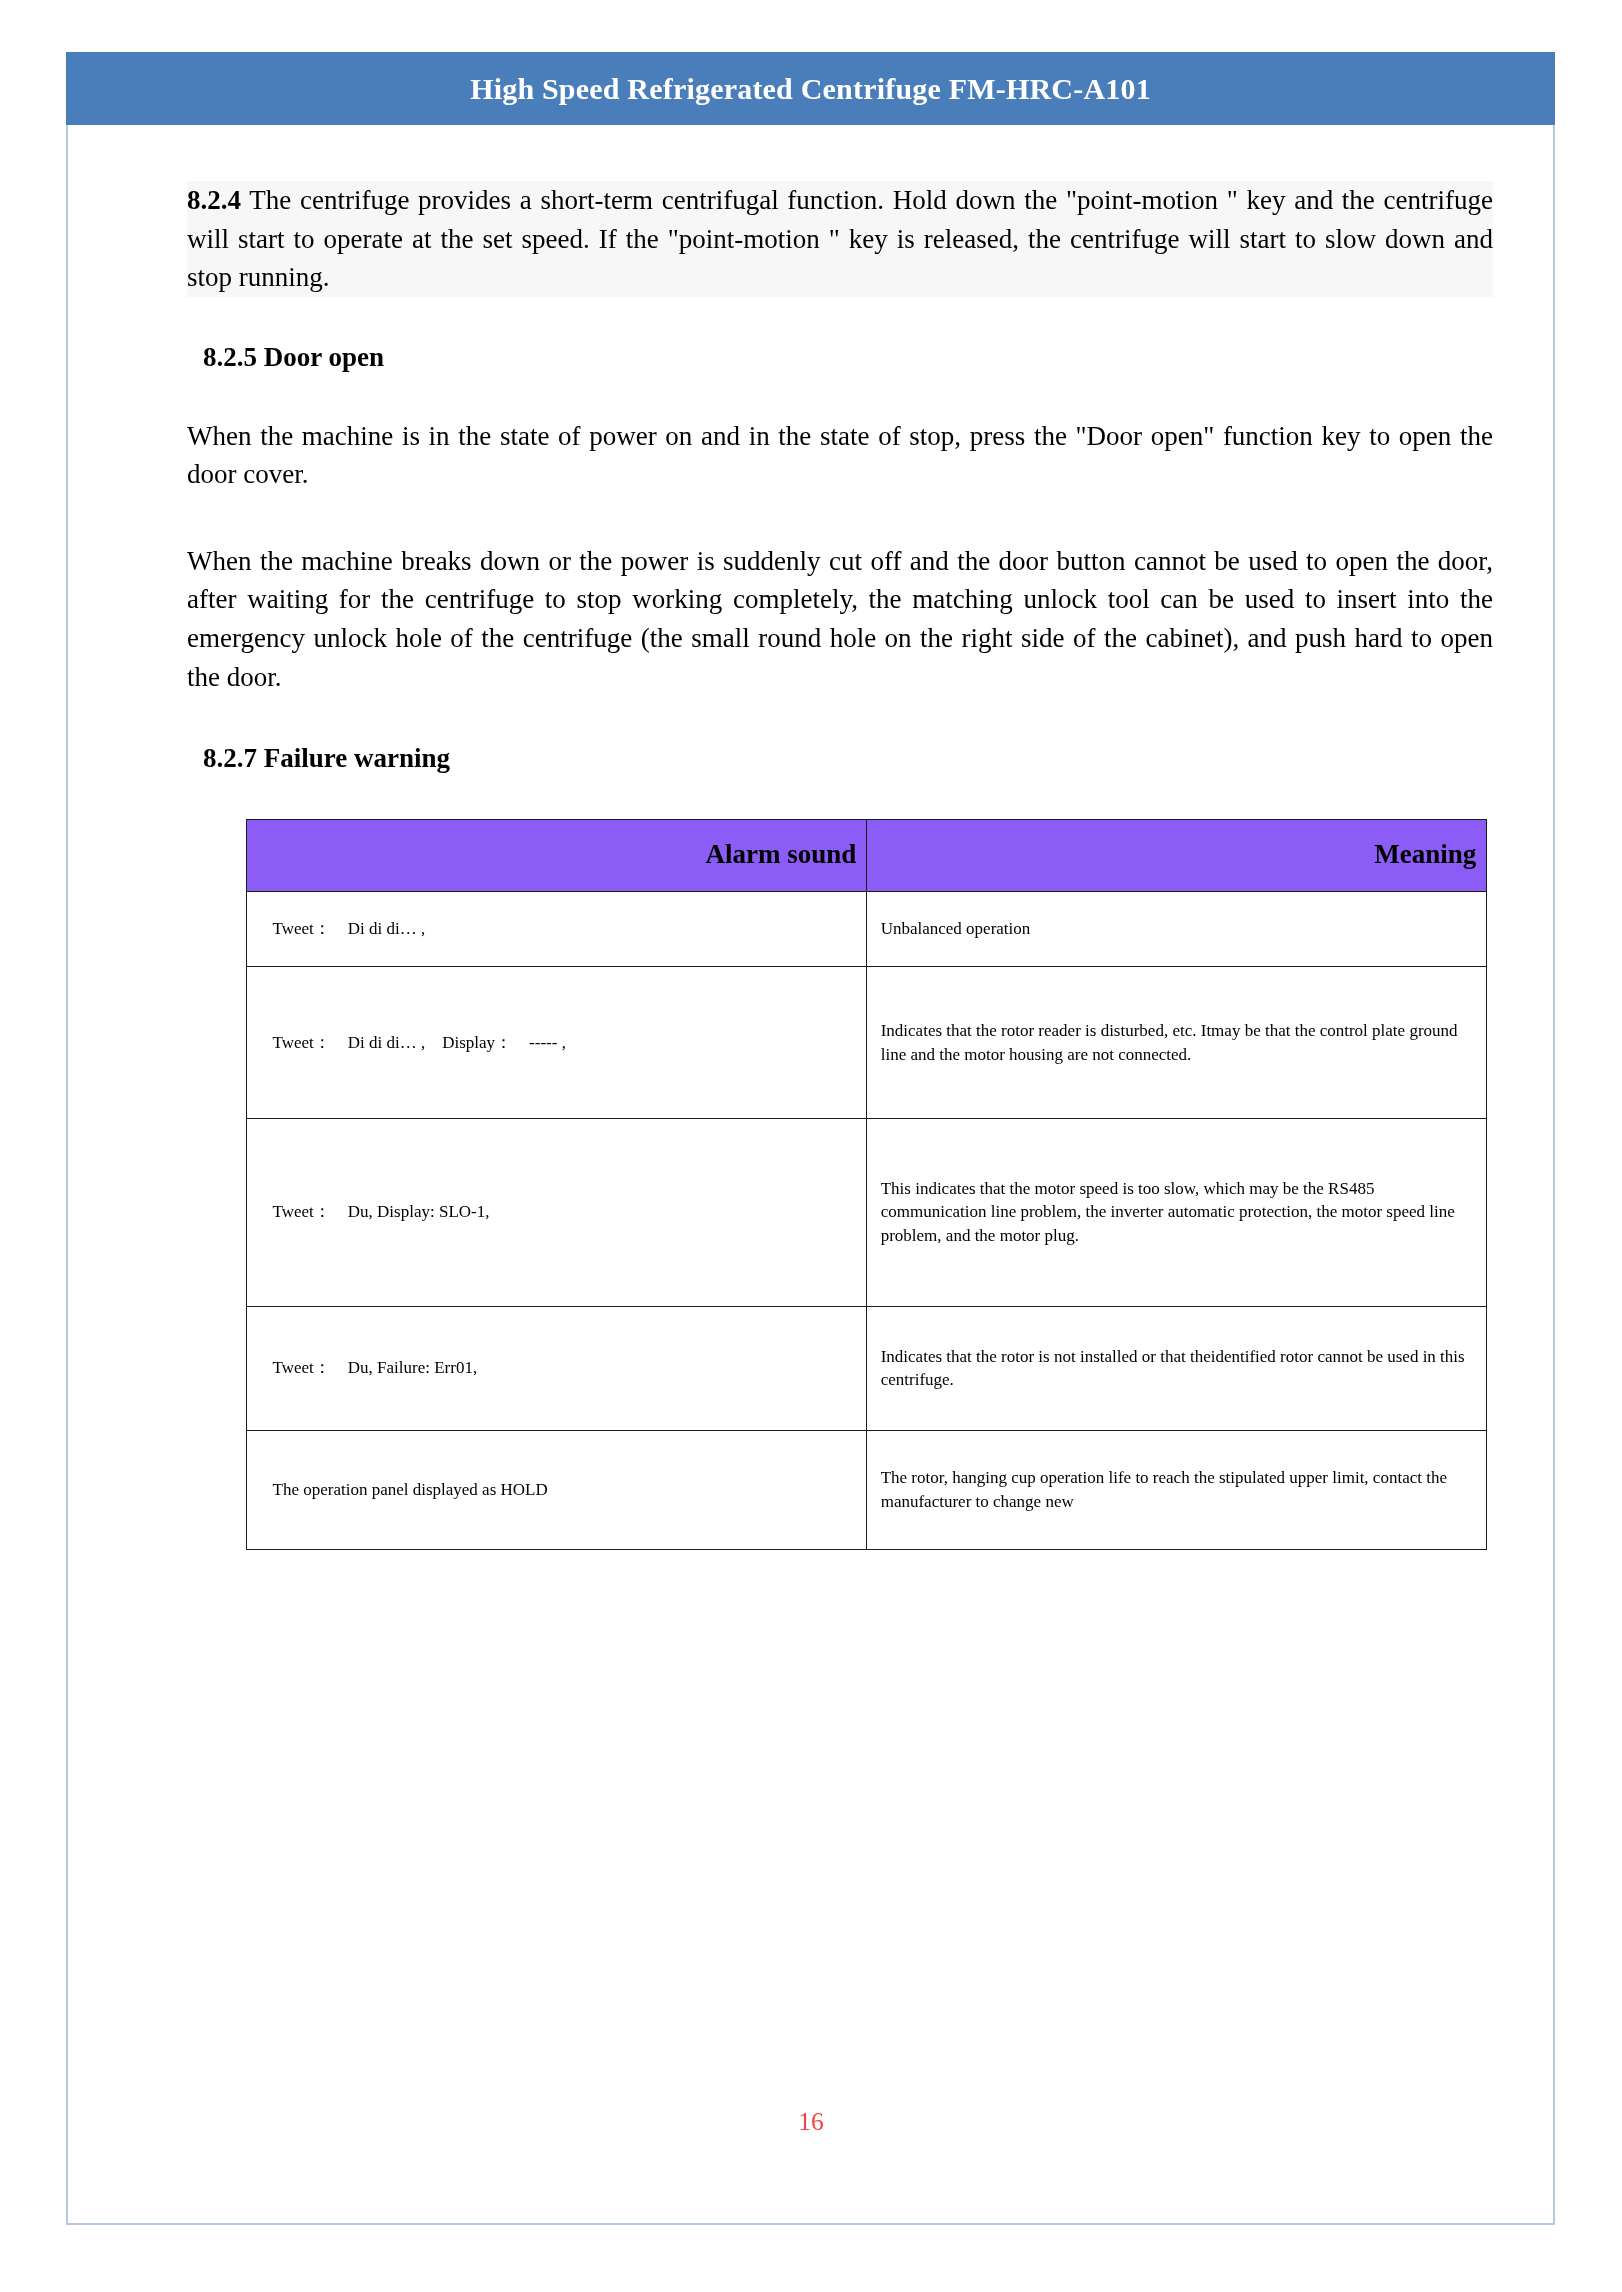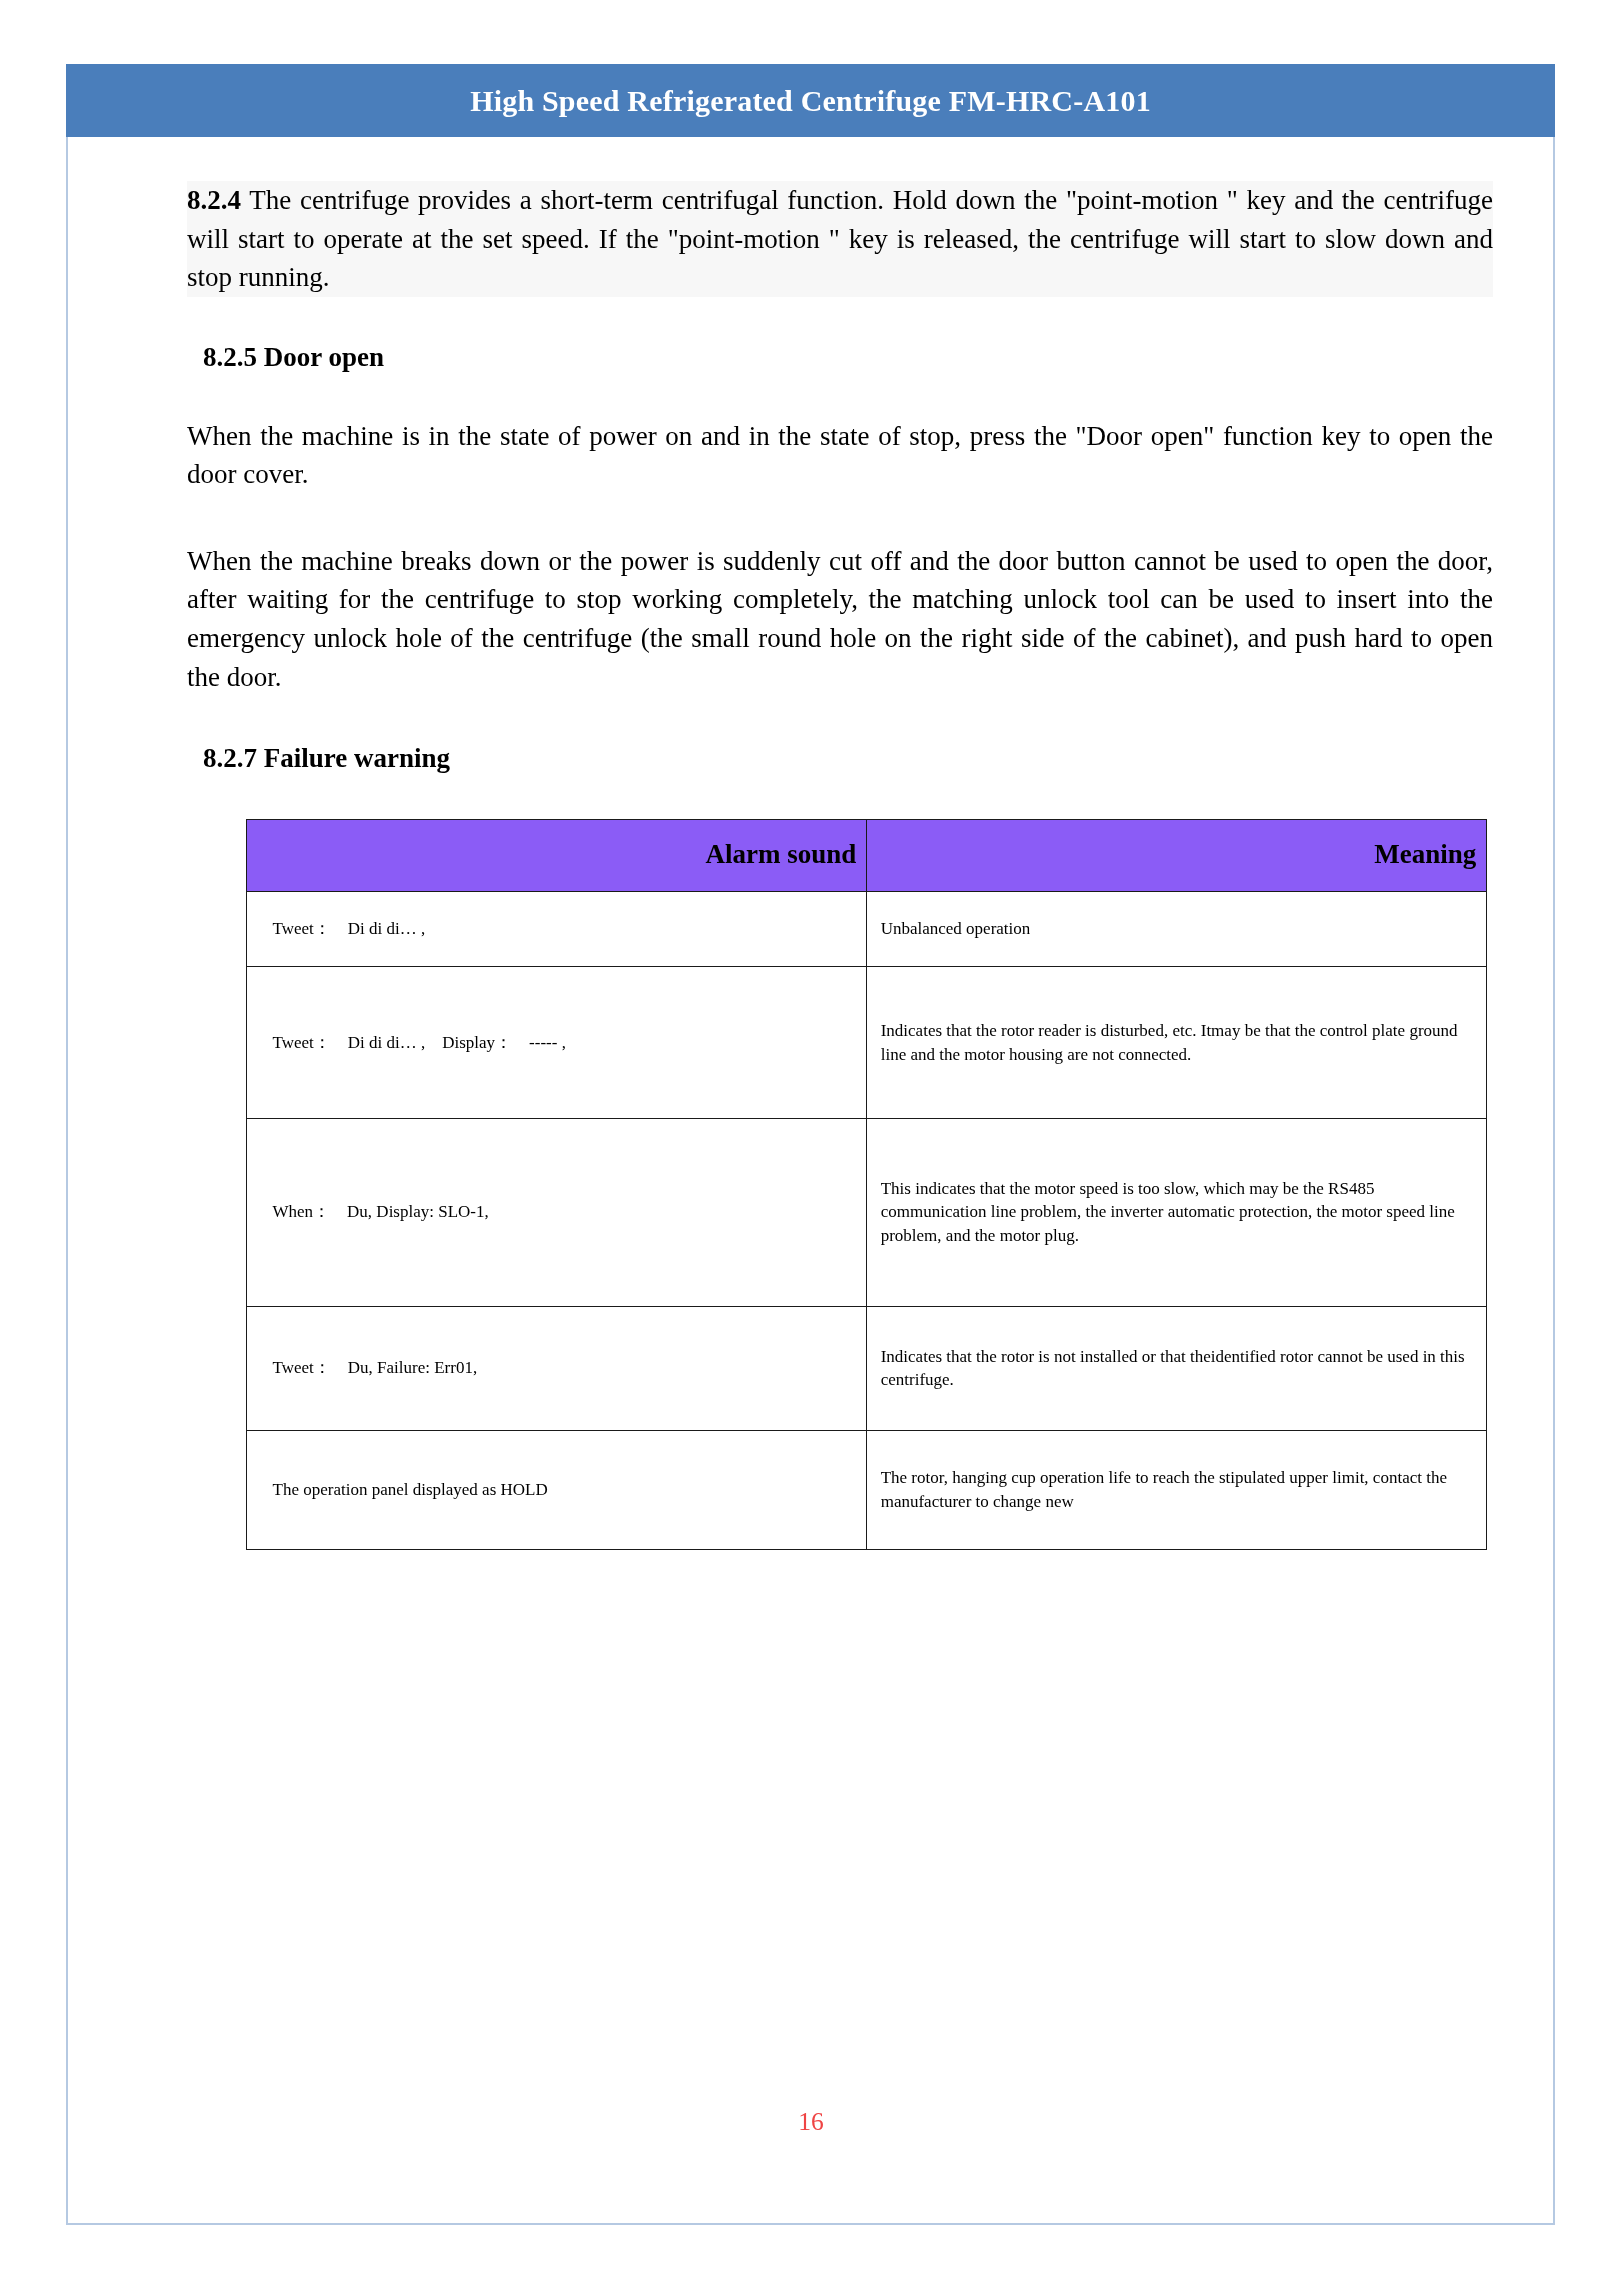--- a/index.html
+++ b/index.html
@@ -25,21 +25,21 @@
     height: 2161px;
     border: 2px solid #b5c9e2;
     box-sizing: border-box;
     background: #ffffff;
   }
 
   
   .header-band {
     position: absolute;
     left: 66px;
-    top: 64px;
+    top: 52px;
     width: 1489px;
     height: 73px;
     background: #4a7ebb;
     box-sizing: border-box;
     display: flex;
     align-items: center;
     justify-content: center;
   }
   .header-title {
     color: #ffffff;
@@ -183,21 +183,21 @@
     <tbody>
       <tr class="row-h1">
         <td class="col-sound">Tweet：　Di di di… ,</td>
         <td class="col-meaning">Unbalanced operation</td>
       </tr>
       <tr class="row-h4">
         <td class="col-sound">Tweet：　Di di di… ,　Display：　----- ,</td>
         <td class="col-meaning">Indicates that the rotor reader is disturbed, etc. Itmay be that the control plate ground line and the motor housing are not connected.</td>
       </tr>
       <tr class="row-h5">
-        <td class="col-sound">When：　Du, Display: SLO-1,</td>
+        <td class="col-sound">Tweet：　Du, Display: SLO-1,</td>
         <td class="col-meaning">This indicates that the motor speed is too slow, which may be the RS485 communication line problem, the inverter automatic protection, the motor speed line problem, and the motor plug.</td>
       </tr>
       <tr class="row-h6">
         <td class="col-sound">Tweet：　Du, Failure: Err01,</td>
         <td class="col-meaning">Indicates that the rotor is not installed or that theidentified rotor cannot be used in this centrifuge.</td>
       </tr>
       <tr class="row-h7">
         <td class="col-sound cell-just">The operation  panel  displayed  as HOLD</td>
         <td class="col-meaning">The rotor, hanging cup operation life  to reach the stipulated upper limit, contact the manufacturer to change new</td>
       </tr>

